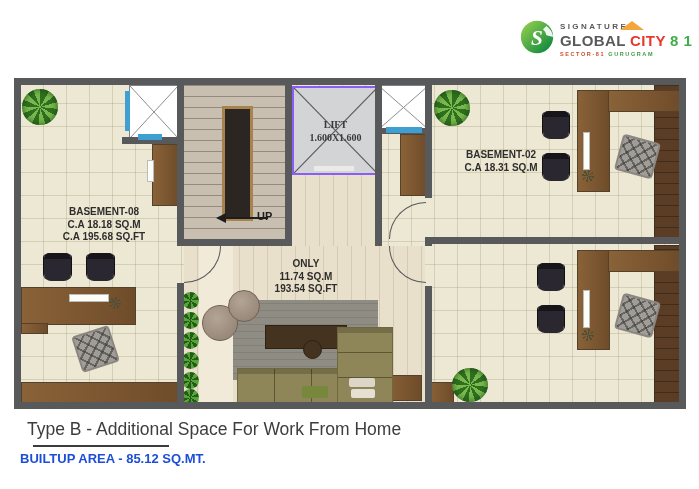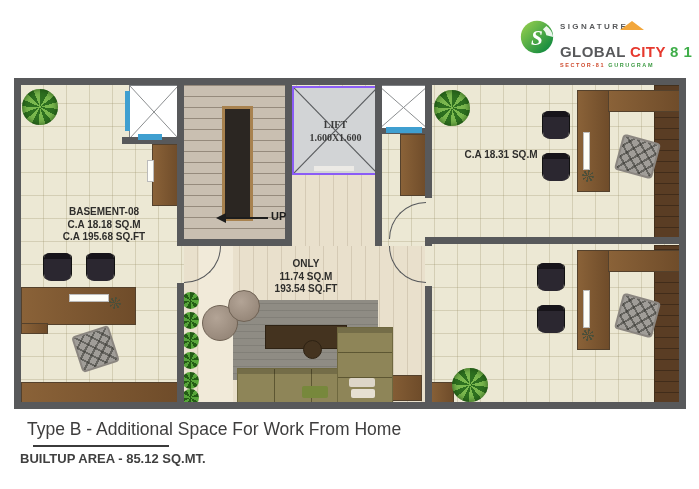--- a/index.html
+++ b/index.html
@@ -2,21 +2,21 @@
 <html><head>
 <meta charset="utf-8">
 <style>
   html,body{margin:0;padding:0;background:#fff;font-family:"Liberation Sans",sans-serif;}
   .page{position:relative;width:699px;height:489px;background:#ffffff;overflow:hidden;}
   .a{position:absolute;}
   
   .logo{left:518px;top:16px;width:176px;height:50px;}
   .logo-body{left:42px;top:6px;width:130px;position:absolute;}
   .logo-sig{font-size:8px;font-weight:bold;letter-spacing:2.4px;color:#58595b;}
-  .logo-brand{font-size:15px;font-weight:800;color:#58595b;letter-spacing:.4px;white-space:nowrap;margin-top:12px;}
+  .logo-brand{font-size:15px;font-weight:800;color:#58595b;letter-spacing:.4px;white-space:nowrap;margin-top:1px;}
   .logo-brand .city{color:#e6392e;}
   .logo-brand .num{color:#3fae49;}
   .roof{position:absolute;left:60px;top:-1px;width:0;height:0;border-left:12px solid transparent;border-right:12px solid transparent;border-bottom:9px solid #f2a63b;}
   .logo-tag{font-size:5.5px;font-weight:bold;letter-spacing:1.6px;margin-top:2px;white-space:nowrap;}
   .tag1{color:#cf4b2e;} .tag2{color:#3d9a43;}
   
   .plan{left:14px;top:78px;width:672px;height:331px;}
   .wall{background:#58595b;z-index:6;}
   .tile{background-color:#ece8d4;background-image:
     repeating-linear-gradient(0deg,transparent 0 22px,rgba(150,140,100,.28) 22px 23px),
@@ -51,21 +51,21 @@
   .paper{background:#fdfdf8;border:1px solid #bbb;z-index:5;}
   .arc{z-index:7;}
   .room-label{z-index:9;text-align:center;font-size:10px;font-weight:bold;color:#2e2d2b;line-height:12.5px;}
   .uparrow-line{background:#1d1d1d;z-index:8;}
   .uparrow-head{width:0;height:0;border-top:5px solid transparent;border-bottom:5px solid transparent;border-right:10px solid #1d1d1d;z-index:8;}
   .up-label{font-size:11px;font-weight:bold;color:#1d1d1d;z-index:8;}
   .lift-door{background:#eceae6;z-index:7;}
   
   .title{left:27px;top:419px;font-size:17.5px;color:#3e3d3d;}
   .title-underline{left:33px;top:445px;width:136px;height:2px;background:#3b3b3b;}
-  .builtup{left:20px;top:451px;font-size:13px;font-weight:bold;color:#404040;}
+  .builtup{left:20px;top:451px;font-size:13px;font-weight:bold;color:#1d4ed8;}
   .disclaimer{right:9px;top:458px;font-size:13.5px;color:#2c2c2c;letter-spacing:.3px;}
 </style>
 </head>
 <body>
 
 <div class="page">
 
   <div class="a logo">
     <svg class="a" style="left:2px;top:4px;width:34px;height:34px;" viewBox="0 0 40 40">
       <defs>
@@ -192,28 +192,29 @@
     <div class="a wall" style="left:411px;top:160px;width:7px;height:8px;"></div>
     <div class="a wall" style="left:411px;top:208px;width:7px;height:116px;"></div>
     <div class="a wall" style="left:411px;top:159px;width:254px;height:7px;"></div>
 
     <div class="a arc" style="left:170px;top:168px;width:36px;height:36px;border-right:1.5px solid #55575a;border-bottom:1.5px solid #55575a;border-bottom-right-radius:100% 100%;"></div>
     <div class="a arc" style="left:375px;top:124px;width:36px;height:36px;border-left:1.5px solid #55575a;border-top:1.5px solid #55575a;border-top-left-radius:100% 100%;"></div>
     <div class="a arc" style="left:375px;top:168px;width:36px;height:36px;border-left:1.5px solid #55575a;border-bottom:1.5px solid #55575a;border-bottom-left-radius:100% 100%;"></div>
 
     <div class="a uparrow-line" style="left:212px;top:139px;width:42px;height:2px;"></div>
     <div class="a uparrow-head" style="left:202px;top:135px;"></div>
-    <div class="a up-label" style="left:257px;top:132px;text-align:right;">UP</div>
+    <div class="a up-label" style="left:243px;top:132px;text-align:right;">UP</div>
 
     <div class="a room-label" style="left:10px;top:128px;width:160px;">
       <div>BASEMENT-08</div>
       <div>C.A 18.18 SQ.M</div>
       <div>C.A 195.68 SQ.FT</div>
     </div>
     <div class="a room-label" style="left:417px;top:71px;width:140px;">
+      <div>BASEMENT-02</div>
       <div>C.A 18.31 SQ.M</div>
     </div>
     <div class="a room-label" style="left:222px;top:180px;width:140px;">
       <div>ONLY</div>
       <div>11.74 SQ.M</div>
       <div>193.54 SQ.FT</div>
     </div>
   </div>
 
   <div class="a title">Type B - Additional Space For Work From Home</div>

